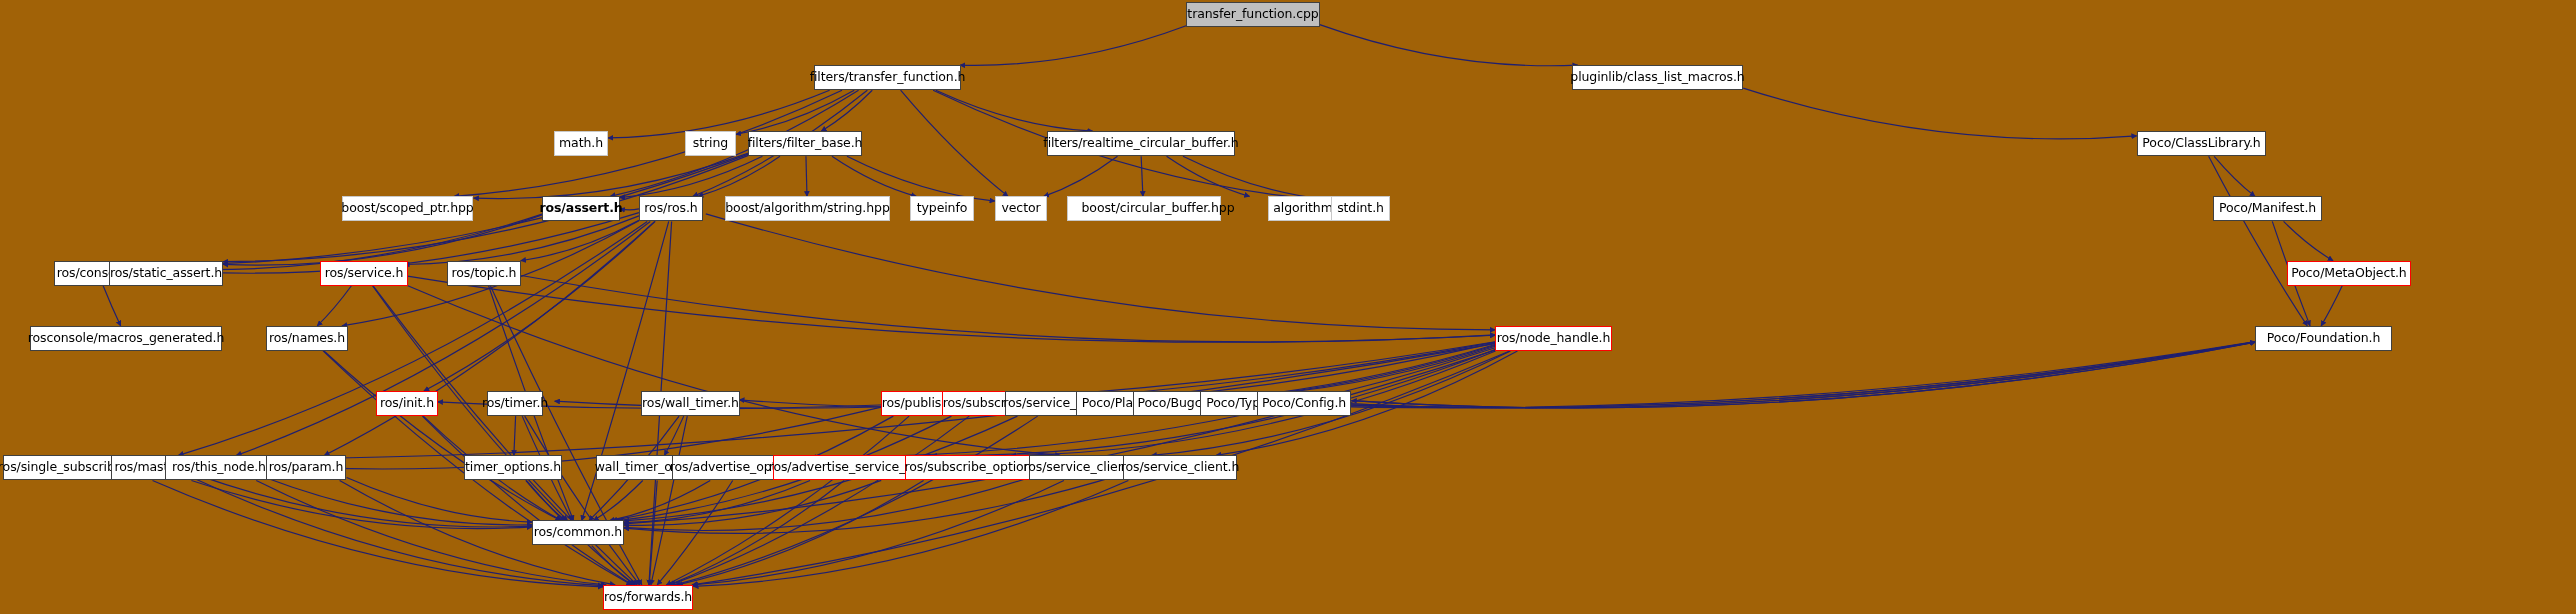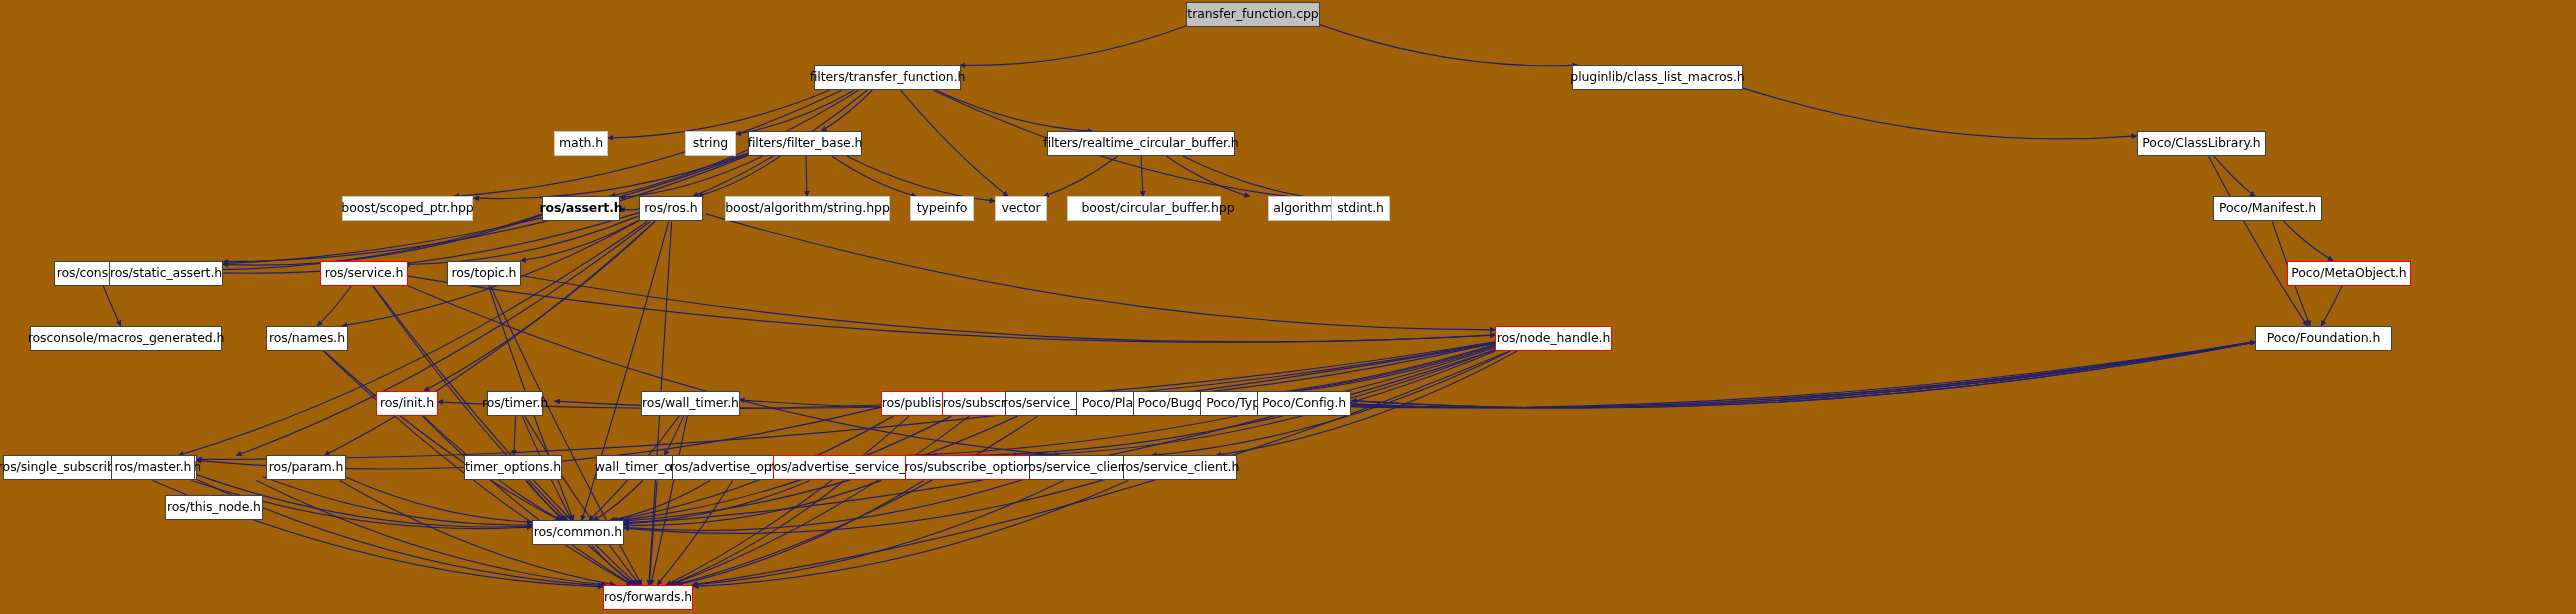--- a/index.html
+++ b/index.html
@@ -205,21 +205,21 @@
       <div class="node b-black" style="left: 641px; top: 391px; width: 99px;">ros/wall_timer.h</div>
       <div class="node b-red" style="left: 881px; top: 391px; width: 92px;">ros/publisher.h</div>
       <div class="node b-red" style="left: 942px; top: 391px; width: 99px;">ros/subscriber.h</div>
       <div class="node b-black" style="left: 1005px; top: 391px; width: 119px;">ros/service_server.h</div>
       <div class="node b-black" style="left: 1076px; top: 391px; width: 108px;">Poco/Platform.h</div>
       <div class="node b-black" style="left: 1133px; top: 391px; width: 114px;">Poco/Bugcheck.h</div>
       <div class="node b-black" style="left: 1200px; top: 391px; width: 92px;">Poco/Types.h</div>
       <div class="node b-black" style="left: 1257px; top: 391px; width: 94px;">Poco/Config.h</div>
       <div class="node b-black" style="left: 2.5px; top: 455px; width: 194px;">ros/single_subscriber_publisher.h</div>
       <div class="node b-black" style="left: 111px; top: 455px; width: 84px;">ros/master.h</div>
-      <div class="node b-black" style="left: 165px; top: 455px; width: 98px; margin-top: 40px;">ros/this_node.h</div>
+      <div class="node b-black" style="left: 165px; top: 455px; width: 108px;">ros/this_node.h</div>
       <div class="node b-black" style="left: 266px; top: 455px; width: 80px;">ros/param.h</div>
       <div class="node b-black" style="left: 464px; top: 455px; width: 98px;">timer_options.h</div>
       <div class="node b-black" style="left: 596px; top: 455px; width: 124px;">wall_timer_options.h</div>
       <div class="node b-black" style="left: 672px; top: 455px; width: 139px;">ros/advertise_options.h</div>
       <div class="node b-red" style="left: 773px; top: 455px; width: 185px;">ros/advertise_service_options.h</div>
       <div class="node b-red" style="left: 881px; top: 455px; width: 144px; margin-left: 24px;">ros/subscribe_options.h</div>
       <div class="node b-black" style="left: 1029px; top: 455px; width: 159px;">ros/service_client_options.h</div>
       <div class="node b-black" style="left: 1123px; top: 455px; width: 114px;">ros/service_client.h</div>
       <div class="node b-black" style="left: 532px; top: 520px; width: 92px;">ros/common.h</div>
       <div class="node b-red" style="left: 603px; top: 585px; width: 90px;">ros/forwards.h</div>

